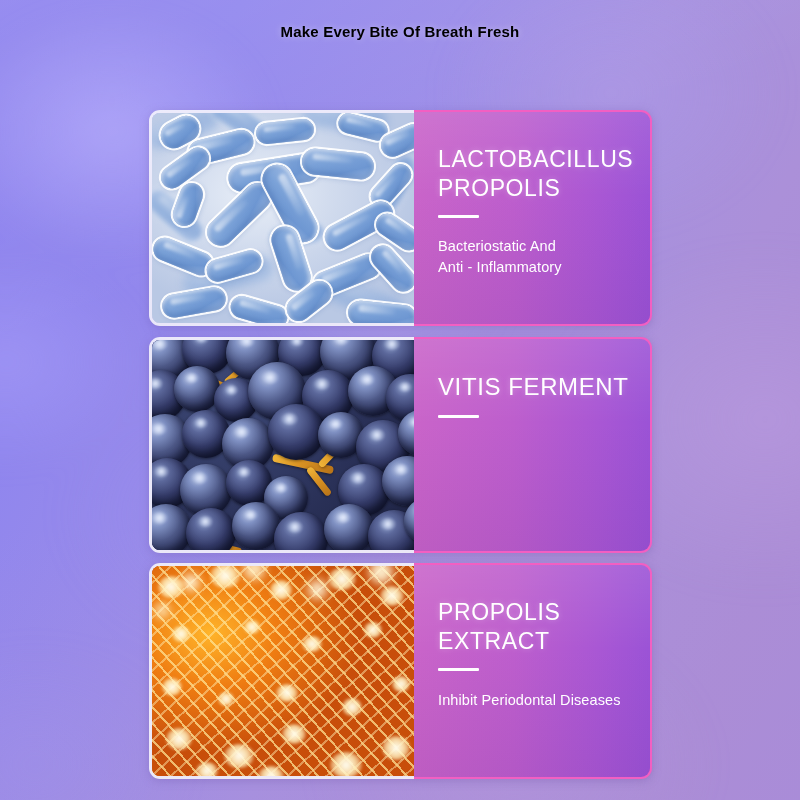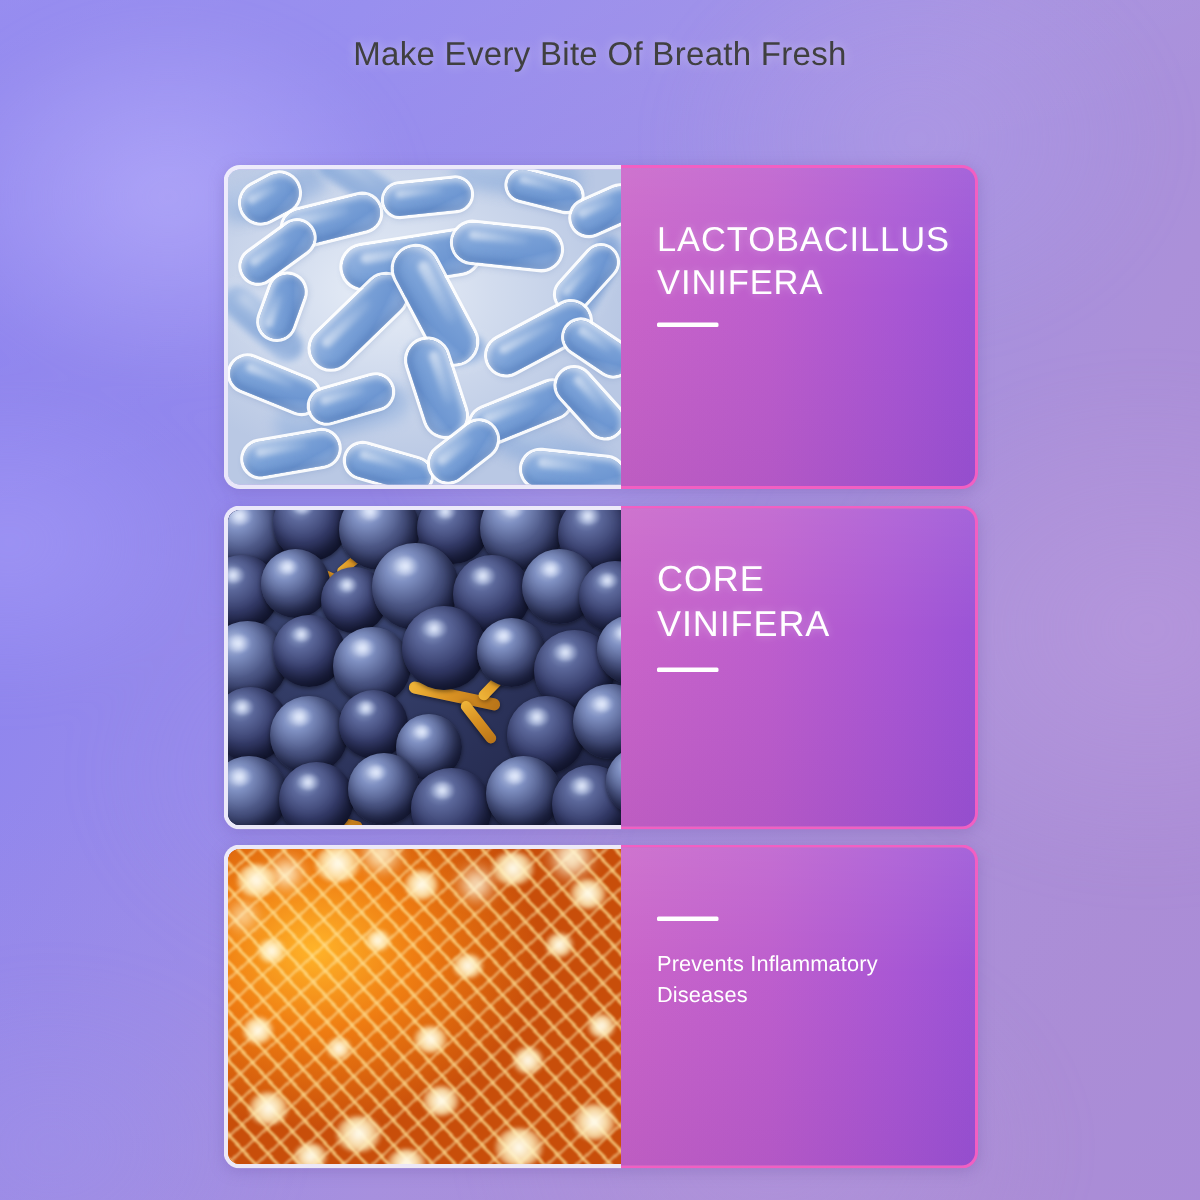--- a/index.html
+++ b/index.html
@@ -74,24 +74,24 @@
   .title-main {
     font-size: 36px;
     font-weight: 700;
     letter-spacing: 1.2px;
     color: #ffffff;
     line-height: 1.08;
     text-shadow: 0 0 9px rgba(255,255,255,0.55), 0 1px 2px rgba(110,90,180,0.25);
   }
   .title-sub {
     margin-top: 6px;
-    font-size: 22px;
-    font-weight: 400;
+    font-size: 15px;
+    font-weight: 700;
     letter-spacing: 0.2px;
-    color: #404040;
+    color: #000000;
     text-shadow: 0 0 7px rgba(255,255,255,0.40);
   }
 
   
   .cards {
     position: absolute;
     left: 0; top: 0;
     width: 800px; height: 800px;
     z-index: 4;
   }
@@ -318,22 +318,24 @@
           <div class="rod" style="left:10px;  top:178px; width:64px; height:23px; transform:rotate(-10deg);"></div>
           <div class="rod" style="left:78px;  top:188px; width:58px; height:22px; transform:rotate(16deg);"></div>
           <div class="rod" style="left:132px; top:176px; width:50px; height:24px; transform:rotate(-38deg);"></div>
           <div class="rod" style="left:196px; top:190px; width:68px; height:24px; transform:rotate(6deg);"></div>
         </div>
       </div>
     </div>
     <div class="card-panel">
       <div class="panel-gloss"></div>
       <div class="panel-title">LACTOBACILLUS
-VINIFERA</div>
+PROPOLIS</div>
       <div class="panel-rule"></div>
+      <div class="panel-desc">Bacteriostatic And
+Anti - Inflammatory</div>
     </div>
   </div>
 
   <div class="card card-2">
     <div class="card-img">
       <div class="img-inner">
         <div class="art-grapes">
           <div class="stem" style="left:46px;  top:42px;  width:46px; height:7px;  transform:rotate(24deg);"></div>
           <div class="stem" style="left:70px;  top:30px;  width:30px; height:6px;  transform:rotate(-40deg);"></div>
           <div class="stem" style="left:120px; top:120px; width:62px; height:8px;  transform:rotate(12deg);"></div>
@@ -378,21 +380,21 @@
           <div class="grape" style="left:80px;  top:162px; width:48px; height:48px;"></div>
           <div class="grape dk" style="left:122px; top:172px; width:54px; height:54px;"></div>
           <div class="grape" style="left:172px; top:164px; width:50px; height:50px;"></div>
           <div class="grape dk" style="left:216px; top:170px; width:52px; height:52px;"></div>
           <div class="grape" style="left:252px; top:158px; width:46px; height:46px;"></div>
         </div>
       </div>
     </div>
     <div class="card-panel">
       <div class="panel-gloss"></div>
-      <div class="panel-title">CORE VINIFERA</div>
+      <div class="panel-title">VITIS FERMENT</div>
       <div class="panel-rule"></div>
     </div>
   </div>
 
   <div class="card card-3">
     <div class="card-img">
       <div class="img-inner">
         <div class="art-honey">
           <div class="honey-mesh"></div>
           <div class="honey-blur-top"></div>
@@ -415,18 +417,20 @@
           <div class="spark" style="left:130px; top:158px; width:24px; height:20px;"></div>
           <div class="spark" style="left:178px; top:186px; width:32px; height:26px;"></div>
           <div class="spark" style="left:230px; top:170px; width:28px; height:24px;"></div>
           <div class="spark" style="left:44px;  top:196px; width:22px; height:18px;"></div>
           <div class="spark" style="left:106px; top:200px; width:26px; height:20px;"></div>
         </div>
       </div>
     </div>
     <div class="card-panel">
       <div class="panel-gloss"></div>
+      <div class="panel-title">PROPOLIS
+EXTRACT</div>
       <div class="panel-rule"></div>
-      <div class="panel-desc">Prevents Inflammatory Diseases</div>
+      <div class="panel-desc">Inhibit Periodontal Diseases</div>
     </div>
   </div>
 
 </div>
 
 </body></html>

